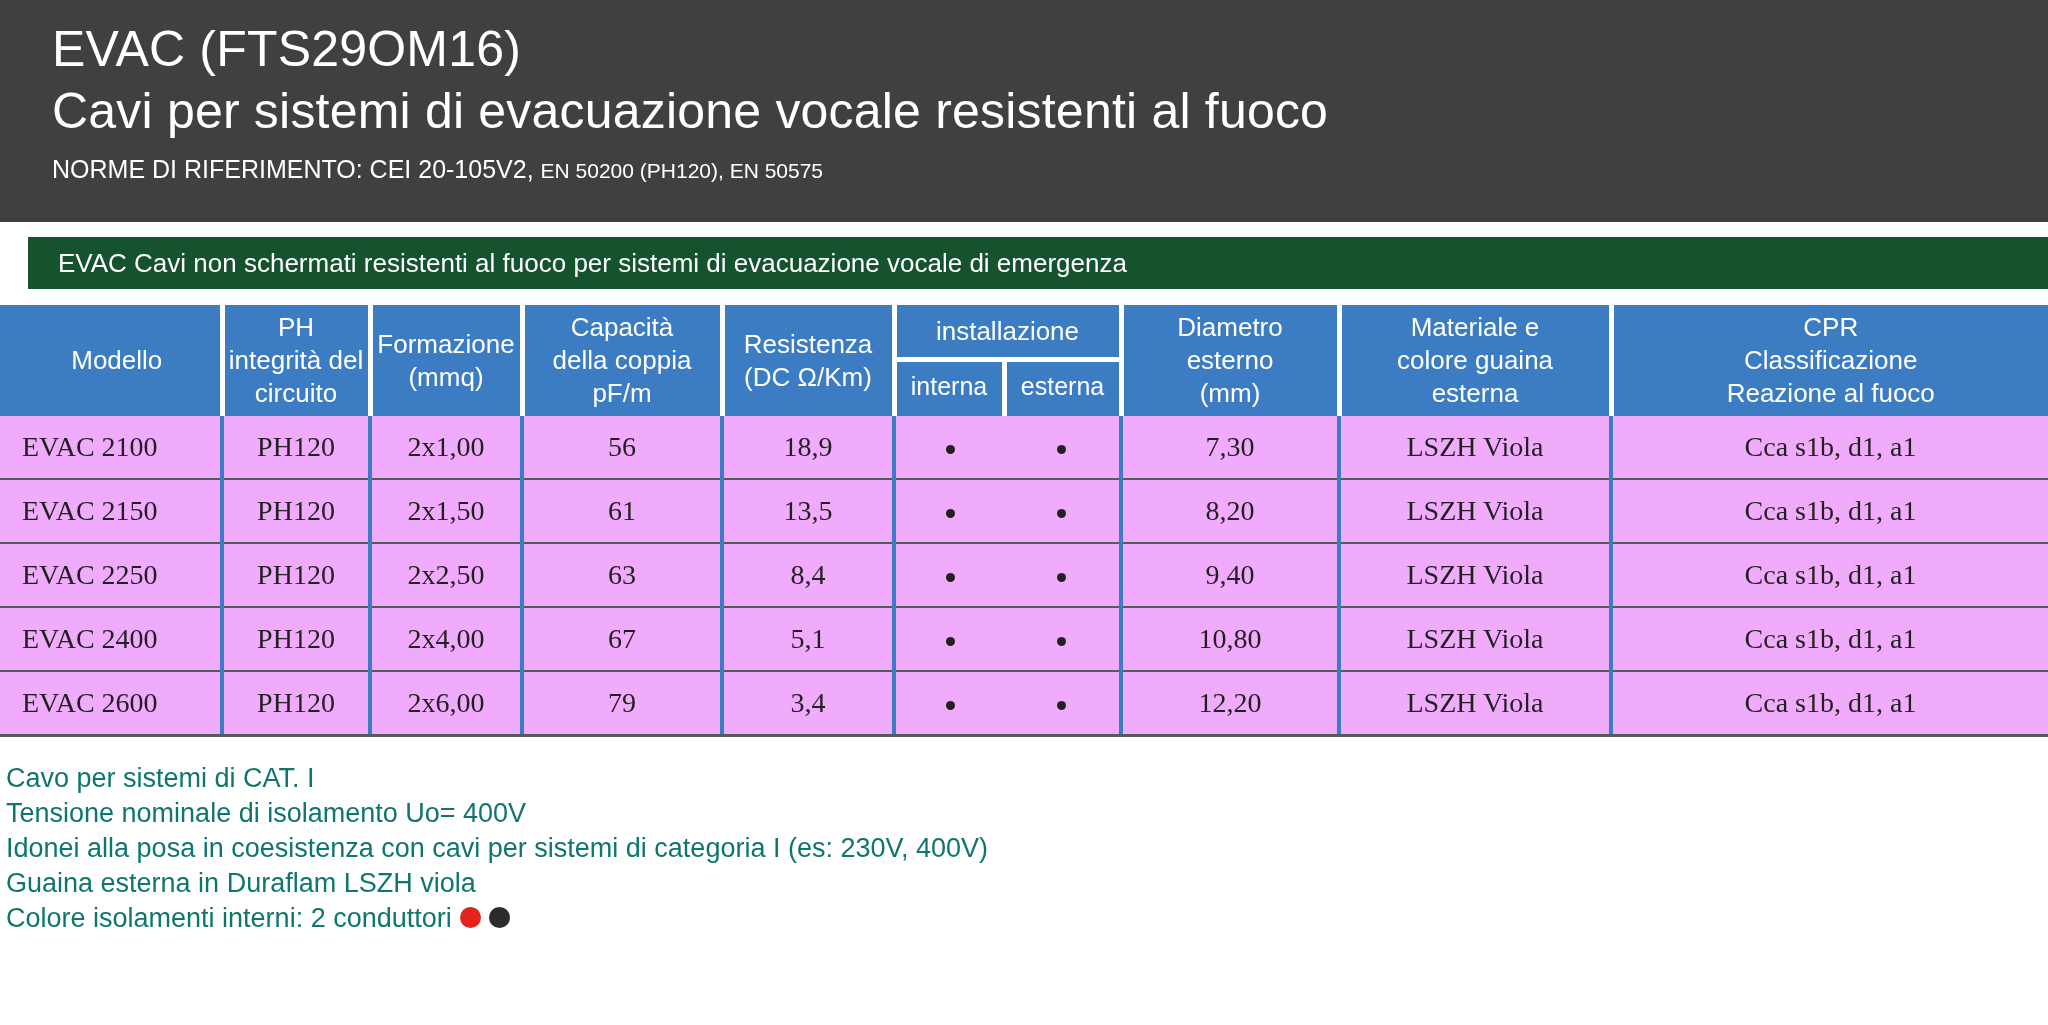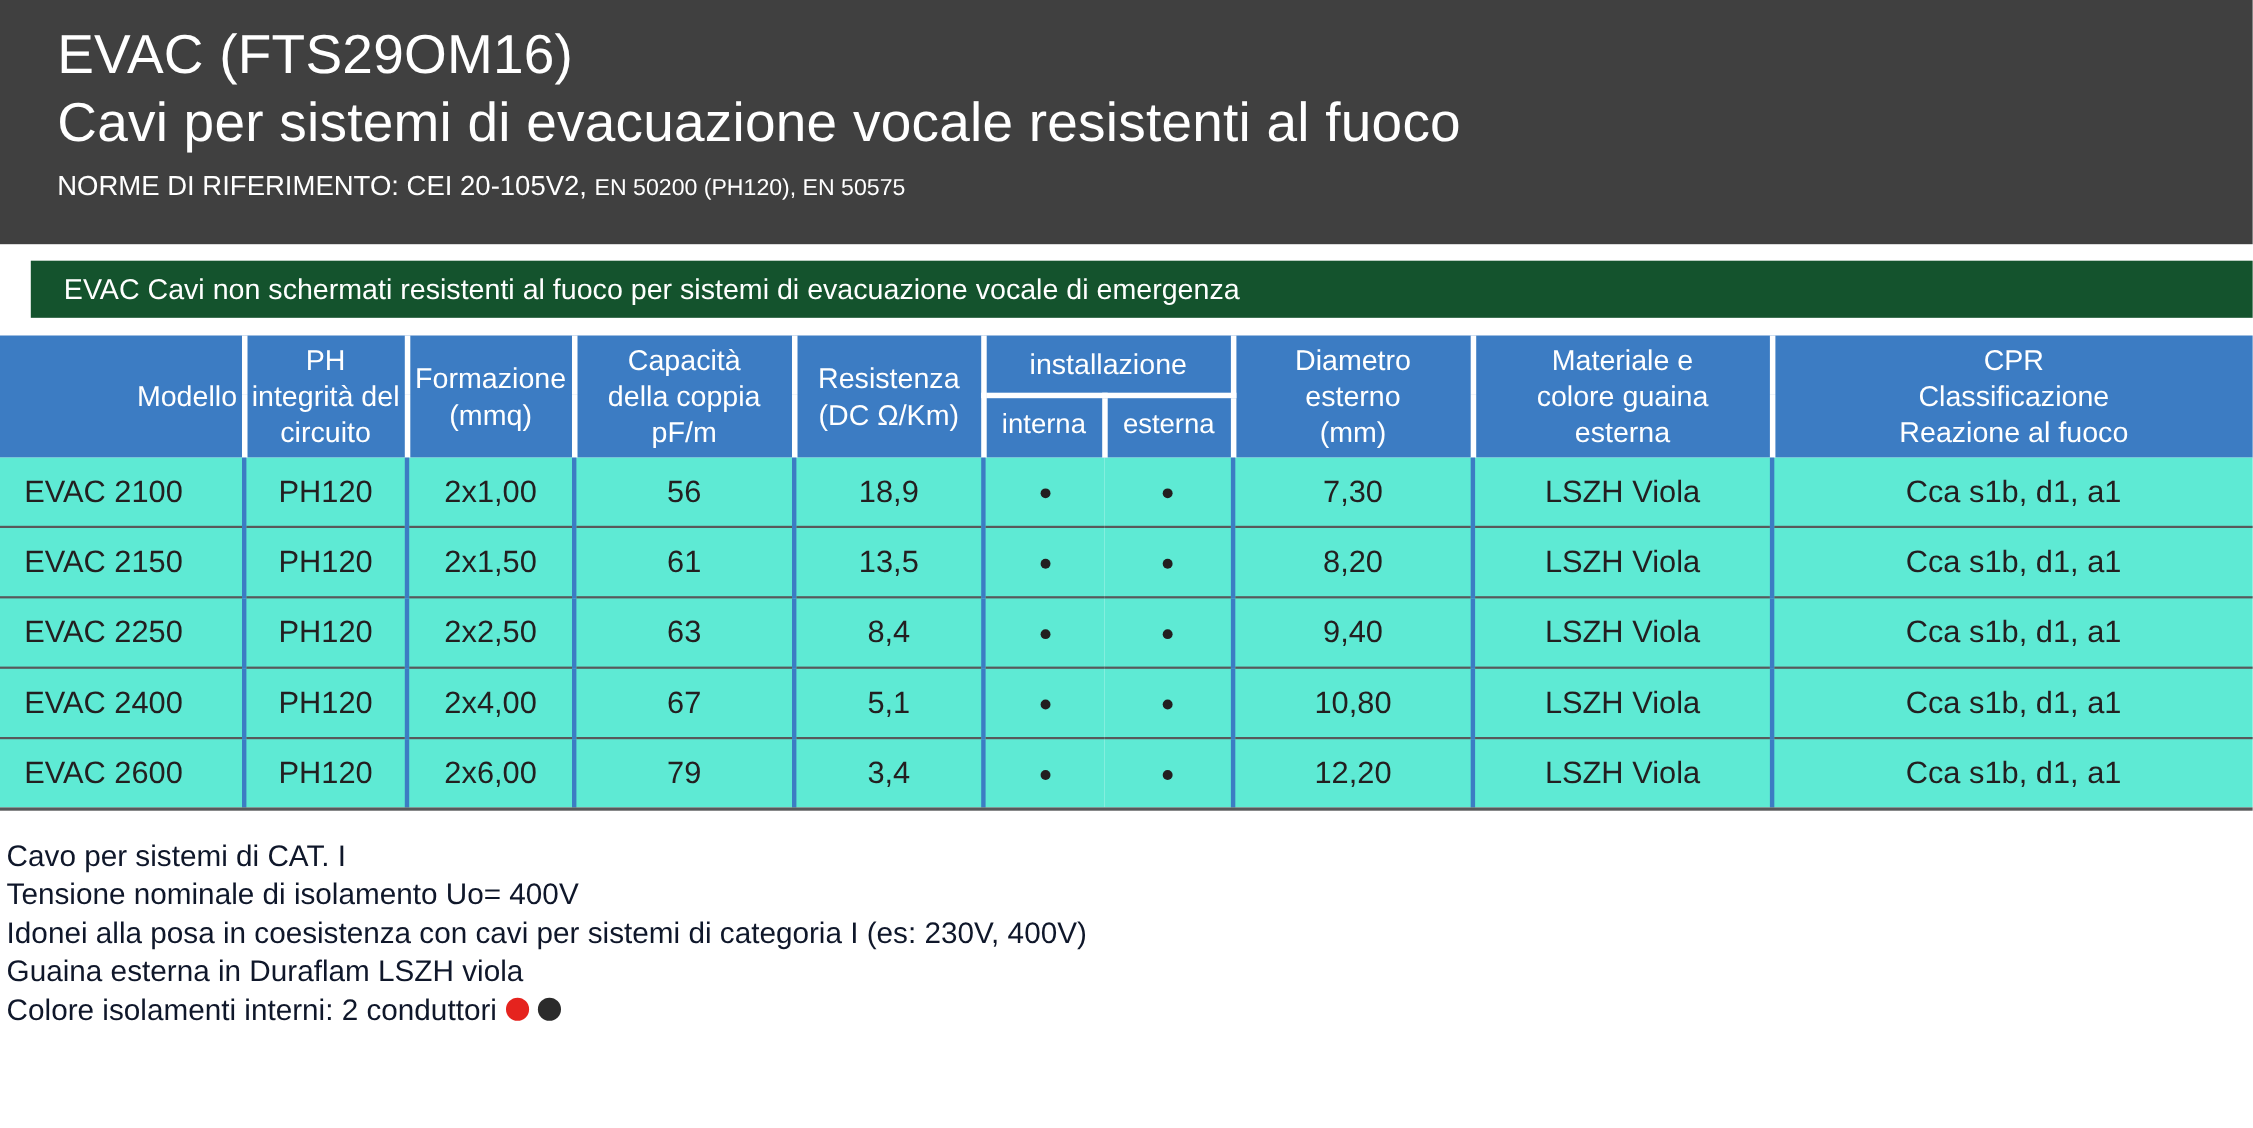--- a/index.html
+++ b/index.html
@@ -92,43 +92,44 @@
     vertical-align: middle;
     text-align: center;
     padding: 6px 4px;
     border-left: 5px solid #ffffff;
     border-right: 5px solid #ffffff;
     border-top: 0;
     border-bottom: 0;
   }
   table.spec th.first {
     border-left: 0;
-    text-align: right;
+    text-align: center;
     padding-left: 18px;
   }
   table.spec th.last {
     border-right: 0;
   }
   table.spec th.grouphead {
     border-bottom: 5px solid #ffffff;
     padding-bottom: 4px;
   }
   table.spec th.subhead {
     font-size: 25px;
     padding: 4px 2px 8px 2px;
   }
   table.spec td {
-    background: #5eead4;
+    background: #f0abfc;
     font-size: 28px;
     color: #231f20;
     text-align: center;
     height: 62px;
     padding: 0 4px;
     border-top: 2px solid #58595b;
     border-left: 4px solid #3c7cc3;
+    font-family: Liberation Serif, serif;
   }
   table.spec td.modelcell {
     text-align: left;
     padding-left: 22px;
     border-left: 0;
   }
   table.spec td.nosep {
     border-left: 0;
   }
   table.spec tr.datarow:first-of-type td {
@@ -150,21 +151,21 @@
     height: 3px;
     background: #58595b;
     width: 2048px;
   }
 
   
   .notes {
     padding: 24px 0 0 6px;
     font-size: 27px;
     line-height: 35px;
-    color: #0f172a;
+    color: #0f766e;
   }
   .note-line {
     white-space: nowrap;
   }
   .cond-dot {
     display: inline-block;
     width: 21px;
     height: 21px;
     border-radius: 50%;
     vertical-align: middle;

